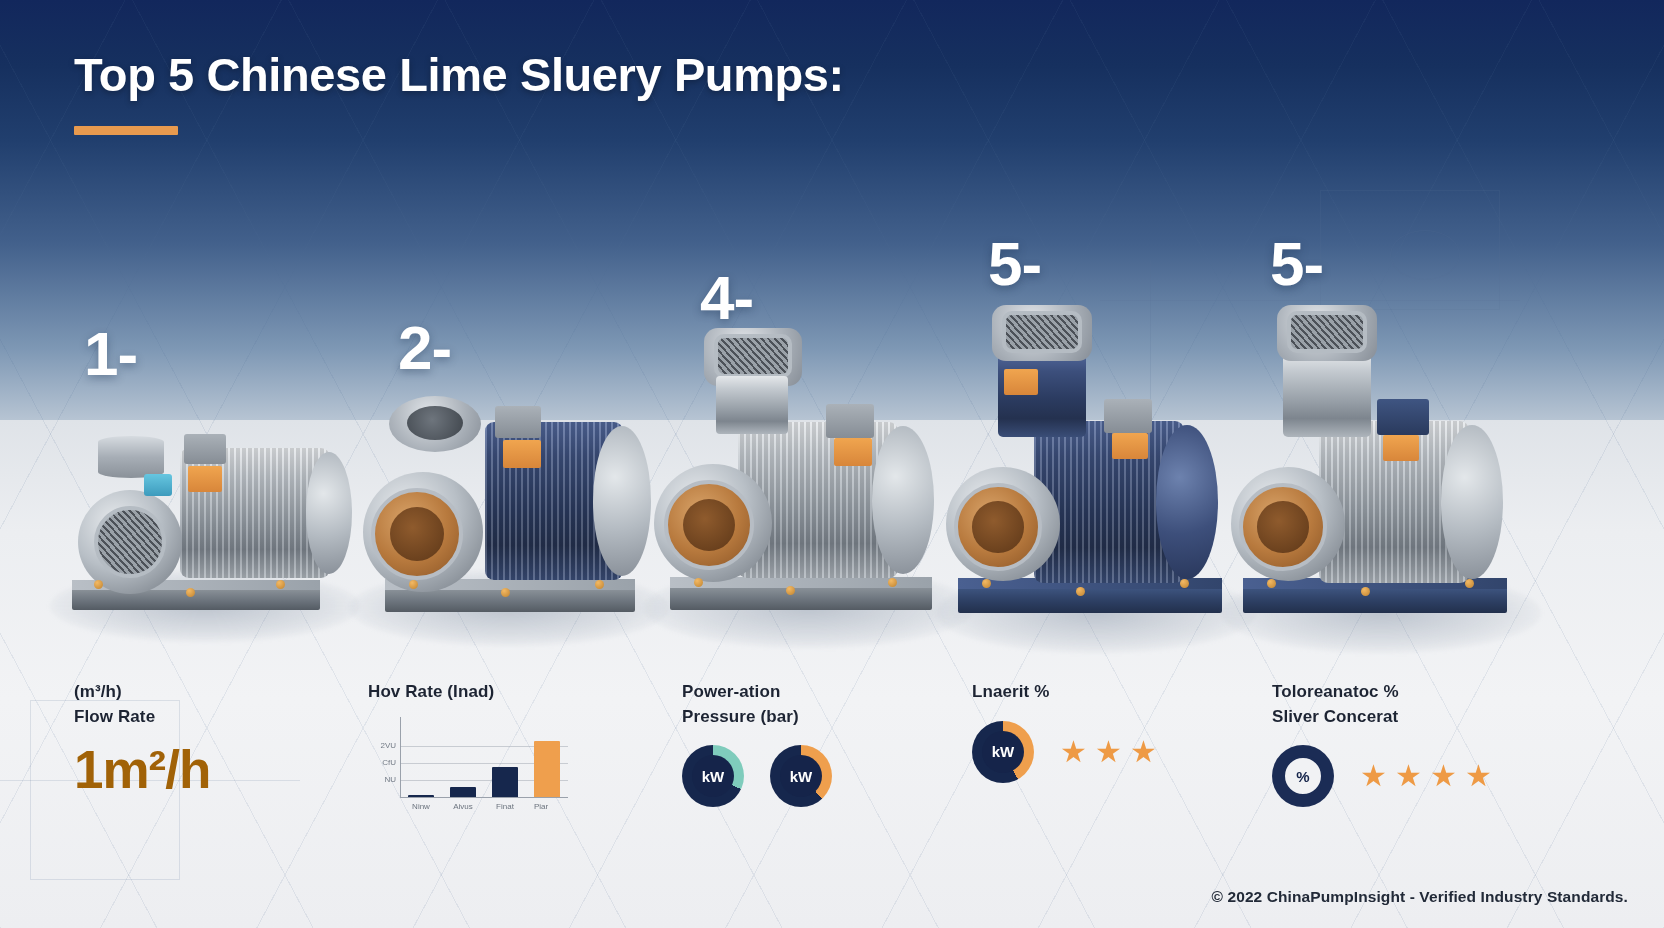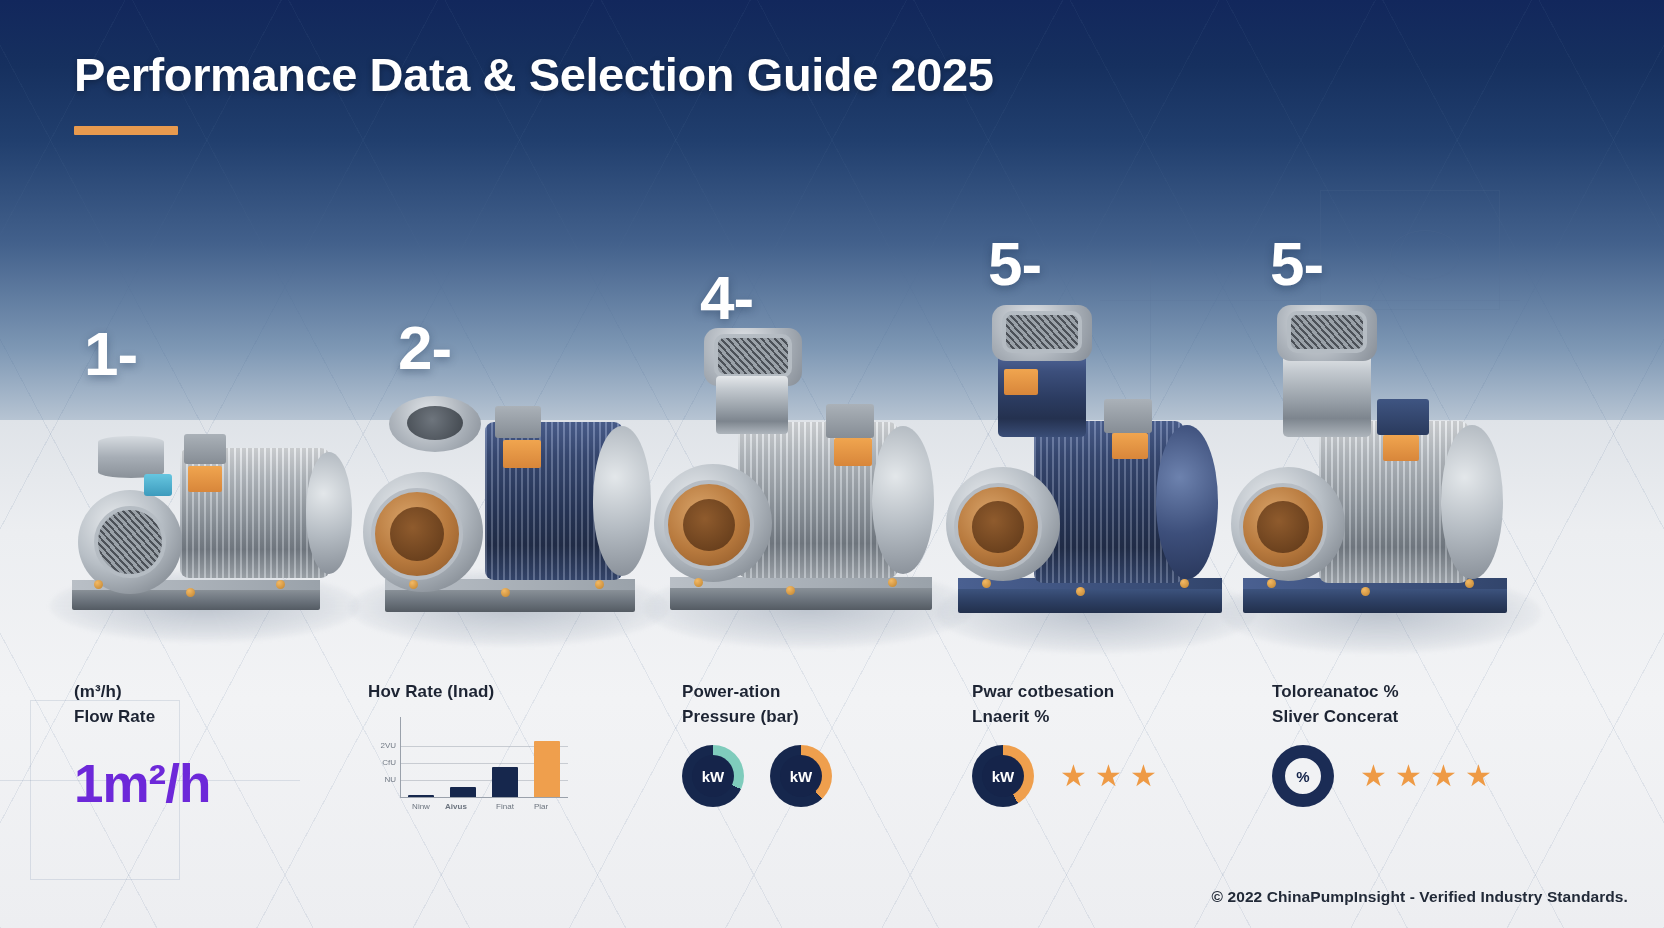--- a/index.html
+++ b/index.html
@@ -103,21 +103,21 @@
     position:absolute; border-radius:50%;
     background:radial-gradient(circle at 38% 34%, #e3e7ea, #b4bbc2 50%, #868d96 100%);
   }
 
   
   .panel { position:absolute; }
   .panel-label {
     color:#1d2433; font-size:17px; font-weight:bold; line-height:1.45; letter-spacing:.1px;
   }
   .big-value {
-    color:#6d28d9; font-size:53px; font-weight:bold; letter-spacing:-1px; margin-top:24px;
+    color:#a16207; font-size:53px; font-weight:bold; letter-spacing:-1px; margin-top:10px;
   }
 
   
   .barchart { position:relative; width:200px; height:92px; margin-top:12px; }
   .bc-axis-y { position:absolute; left:32px; top:0; width:1px; height:80px; background:#9aa1ab; }
   .bc-axis-x { position:absolute; left:32px; top:80px; width:168px; height:1px; background:#9aa1ab; }
   .bc-grid { position:absolute; left:32px; width:168px; height:1px; background:rgba(150,158,168,.45); }
   .bc-ylab { position:absolute; left:0; width:28px; text-align:right; font-size:8px; color:#737b86; }
   .bc-bar { position:absolute; bottom:12px; width:26px; border-radius:1px 1px 0 0; }
   .bc-xlab { position:absolute; bottom:-2px; width:44px; text-align:center; font-size:8px; color:#6c747f; }
@@ -149,21 +149,21 @@
   <div class="bg-blueprint"></div>
 
   <div class="bp-rect" style="left:1320px;top:190px;width:180px;height:120px;"></div>
   <div class="bp-rect" style="left:1390px;top:230px;width:70px;height:50px;border-radius:50%;"></div>
   <div class="bp-line" style="left:1100px;top:300px;width:420px;height:1px;"></div>
   <div class="bp-line" style="left:1150px;top:260px;width:1px;height:160px;"></div>
   <div class="bp-rect" style="left:30px;top:700px;width:150px;height:180px;"></div>
   <div class="bp-line" style="left:0px;top:780px;width:300px;height:1px;"></div>
 
   <div class="header">
-    <div class="title-l2">Performance Data &amp; Selection Guide 2025</div>
+    <div class="title-l1">Top 5 Chinese Lime Sluery Pumps:</div>
     <div class="accent-bar"></div>
   </div>
 
   <div class="rank-num" style="left:84px;top:318px;">1-</div>
   <div class="pump" style="left:60px;top:420px;width:290px;height:220px;">
     <div class="shadow-blob" style="left:-10px;top:150px;width:310px;height:72px;"></div>
     <div class="pbase" style="left:12px;top:168px;width:248px;height:22px;border-radius:2px;"></div>
     <div class="pbase-top" style="left:12px;top:160px;width:248px;height:10px;"></div>
     <div class="motor" style="left:120px;top:28px;width:150px;height:130px;">
       <div class="fins"></div>
@@ -285,21 +285,21 @@
       <div class="bc-axis-x"></div>
     <div class="bc-grid" style="top: 29px;"></div>
         <div class="bc-ylab" style="top: 24px;">2VU</div>
         <div class="bc-grid" style="top: 46px;"></div>
         <div class="bc-ylab" style="top: 41px;">CfU</div>
         <div class="bc-grid" style="top: 63px;"></div>
         <div class="bc-ylab" style="top: 58px;">NU</div>
         <div class="bc-bar" style="left: 40px; height: 2px; bottom: 12px; background: rgb(22, 39, 77);"></div>
         <div class="bc-xlab" style="left: 31px;">Ninw</div>
         <div class="bc-bar" style="left: 82px; height: 9.52px; bottom: 12px; background: rgb(22, 39, 77);"></div>
-        <div class="bc-xlab" style="left: 66px; font-weight: bold;">Aivus</div>
+        <div class="bc-xlab" style="left: 73px;">Aivus</div>
         <div class="bc-bar" style="left: 124px; height: 29.92px; bottom: 12px; background: rgb(22, 39, 77);"></div>
         <div class="bc-xlab" style="left: 115px;">Finat</div>
         <div class="bc-bar" style="left: 166px; height: 55.76px; bottom: 12px; background: rgb(239, 159, 77);"></div>
         <div class="bc-xlab" style="left: 151px;">Piar</div>
       </div>
   </div>
 
   <div class="panel" style="left:682px;top:680px;width:250px;">
     <div class="panel-label">Power-ation</div>
     <div class="panel-label">Pressure (bar)</div>
@@ -307,21 +307,20 @@
       <div class="donut" style="background:conic-gradient(#7fccbc 0% 32%, #16274d 32% 100%);">
         <div class="donut-hole">kW</div>
       </div>
       <div class="donut" style="background:conic-gradient(#ef9f4d 0% 38%, #16274d 38% 100%);">
         <div class="donut-hole">kW</div>
       </div>
     </div>
   </div>
 
   <div class="panel" style="left:972px;top:680px;width:260px;">
-    <div class="panel-label">Pwar cotbesation</div>
     <div class="panel-label">Lnaerit %</div>
     <div class="donut-row">
       <div class="donut" style="background:conic-gradient(#ef9f4d 0% 42%, #16274d 42% 100%);">
         <div class="donut-hole">kW</div>
       </div>
       <div class="stars" id="stars-4">
           <span class="star">★</span>
           <span class="star">★</span>
           <span class="star">★</span>
         </div>

